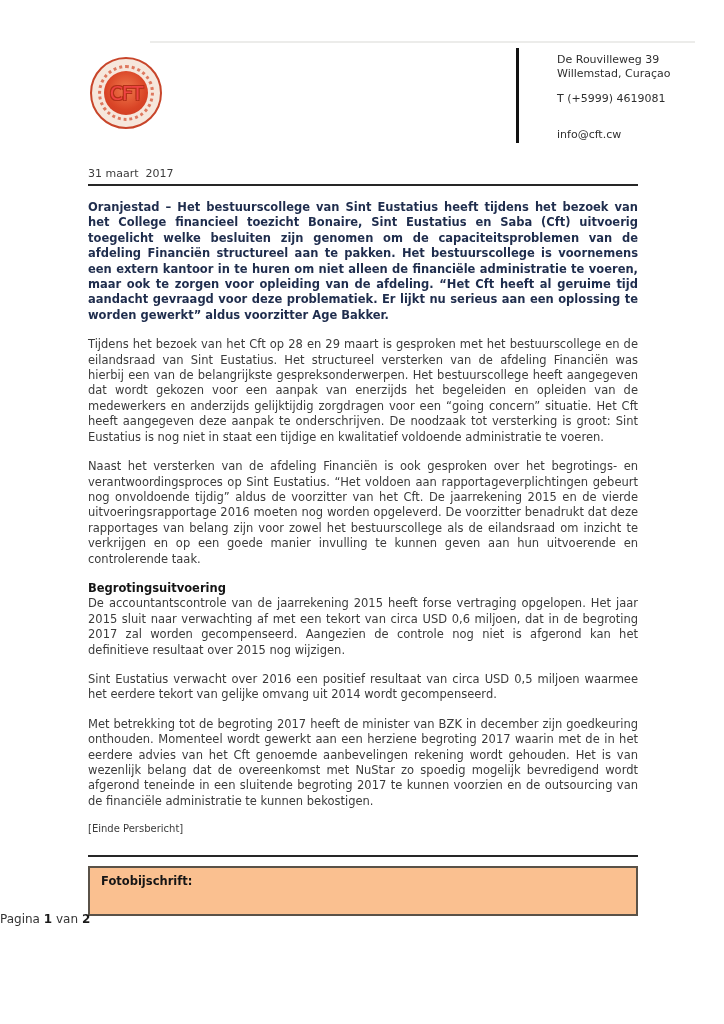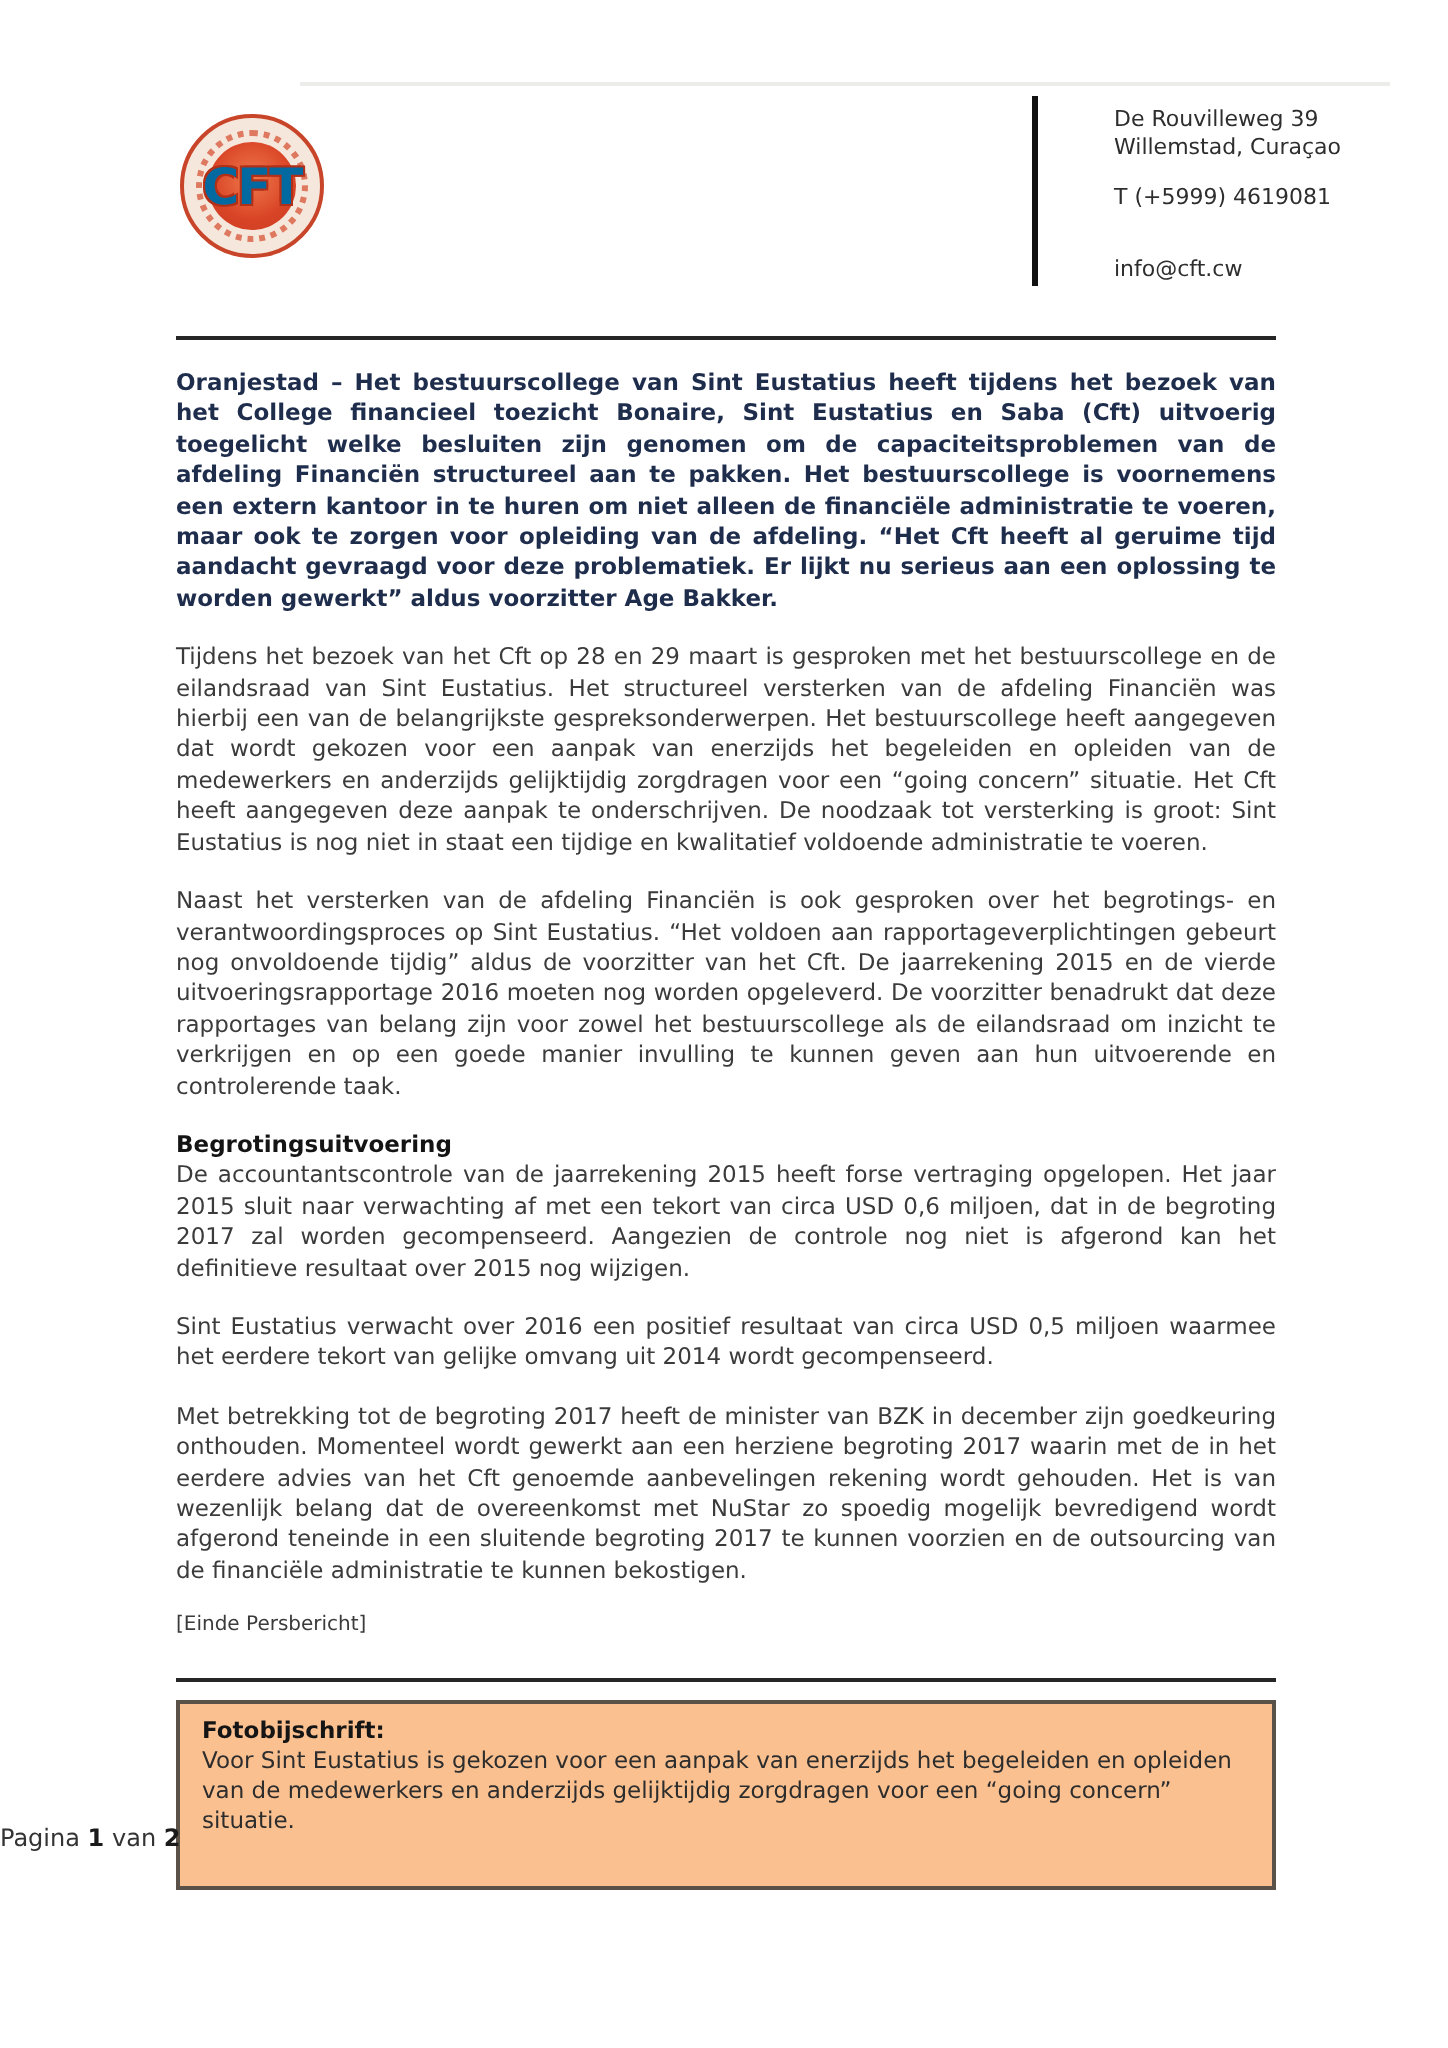--- a/index.html
+++ b/index.html
@@ -28,21 +28,21 @@
     position:absolute; left:8px; top:8px; right:8px; bottom:8px;
     border-radius:50%; border:3px dotted #d65335; opacity:.75;
   }
   .logo-inner {
     width:44px; height:44px; border-radius:50%;
     background:radial-gradient(circle at 50% 42%, #f0update 0%, #d94426 60%, #c93a20 100%);
     background:radial-gradient(circle at 50% 42%, #ef7a4c 0%, #d94426 60%, #c93a20 100%);
   }
   .logo-text {
     position:absolute; inset:0; display:flex; align-items:center; justify-content:center;
-    font-weight:bold; font-size:25px; letter-spacing:-1px; color:#0369a1;
+    font-weight:normal; font-size:19px; letter-spacing:-1px; color:#ef4444;
     text-shadow:1px 1px 0 #b33018, -1px -1px 0 #b33018, 1px -1px 0 #b33018, -1px 1px 0 #b33018;
   }
 
   .org-name {
     position:absolute; top:56px; left:200px; width:308px;
     text-align:right; font-size:11.5px; font-weight:bold; color:#1c1c1c;
     letter-spacing:.2px;
   }
   .letterhead-divider {
     position:absolute; left:516px; top:48px; width:3px; height:95px; background:#121212;
@@ -110,40 +110,40 @@
   <div class="letterhead-divider"></div>
 
   <div class="address">
     <div>De Rouvilleweg 39</div>
     <div>Willemstad, Curaçao</div>
     <div class="phone">T (+5999) 4619081</div>
     <div class="email">info@cft.cw</div>
   </div>
 
   <div class="content">
+    <div class="doc-date">31 maart  2017</div>
     <div class="rule"></div>
 
 
     <div class="para lead">Oranjestad – Het bestuurscollege van Sint Eustatius heeft tijdens het bezoek van het College financieel toezicht Bonaire, Sint Eustatius en Saba (Cft) uitvoerig toegelicht welke besluiten zijn genomen om de capaciteitsproblemen van de afdeling Financiën structureel aan te pakken. Het bestuurscollege is voornemens een extern kantoor in te huren om niet alleen de financiële administratie te voeren, maar ook te zorgen voor opleiding van de afdeling. “Het Cft heeft al geruime tijd aandacht gevraagd voor deze problematiek. Er lijkt nu serieus aan een oplossing te worden gewerkt” aldus voorzitter Age Bakker.</div>
 
     <div class="para">Tijdens het bezoek van het Cft op 28 en 29 maart is gesproken met het bestuurscollege en de eilandsraad van Sint Eustatius. Het structureel versterken van de afdeling Financiën was hierbij een van de belangrijkste gespreksonderwerpen. Het bestuurscollege heeft aangegeven dat wordt gekozen voor een aanpak van enerzijds het begeleiden en opleiden van de medewerkers en anderzijds gelijktijdig zorgdragen voor een “going concern” situatie. Het Cft heeft aangegeven deze aanpak te onderschrijven. De noodzaak tot versterking is groot: Sint Eustatius is nog niet in staat een tijdige en kwalitatief voldoende administratie te voeren.</div>
     <div class="para">Naast het versterken van de afdeling Financiën is ook gesproken over het begrotings- en verantwoordingsproces op Sint Eustatius. “Het voldoen aan rapportageverplichtingen gebeurt nog onvoldoende tijdig” aldus de voorzitter van het Cft. De jaarrekening 2015 en de vierde uitvoeringsrapportage 2016 moeten nog worden opgeleverd. De voorzitter benadrukt dat deze rapportages van belang zijn voor zowel het bestuurscollege als de eilandsraad om inzicht te verkrijgen en op een goede manier invulling te kunnen geven aan hun uitvoerende en controlerende taak.</div>
 
     <div class="subheading">Begrotingsuitvoering</div>
     <div class="para">De accountantscontrole van de jaarrekening 2015 heeft forse vertraging opgelopen. Het jaar 2015 sluit naar verwachting af met een tekort van circa USD 0,6 miljoen, dat in de begroting 2017 zal worden gecompenseerd. Aangezien de controle nog niet is afgerond kan het definitieve resultaat over 2015 nog wijzigen.</div>
     <div class="para">Sint Eustatius verwacht over 2016 een positief resultaat van circa USD 0,5 miljoen waarmee het eerdere tekort van gelijke omvang uit 2014 wordt gecompenseerd.</div>
     <div class="para">Met betrekking tot de begroting 2017 heeft de minister van BZK in december zijn goedkeuring onthouden. Momenteel wordt gewerkt aan een herziene begroting 2017 waarin met de in het eerdere advies van het Cft genoemde aanbevelingen rekening wordt gehouden. Het is van wezenlijk belang dat de overeenkomst met NuStar zo spoedig mogelijk bevredigend wordt afgerond teneinde in een sluitende begroting 2017 te kunnen voorzien en de outsourcing van de financiële administratie te kunnen bekostigen.</div>
 
     <div class="end-note">[Einde Persbericht]</div>
 
     <div class="rule-bottom"></div>
 
     <div class="photo-box">
       <div class="label">Fotobijschrift:</div>
-      <div class="caption-text">Voor Sint Eustatius is gekozen voor een aanpak van enerzijds het begeleiden en opleiden van de medewerkers en anderzijds gelijktijdig zorgdragen voor een “going concern” situatie.</div>
       <div class="spacer"></div>
 
     </div>
   </div>
 
   <div class="footer">
     <span>Pagina</span>
     <b>1</b>
     <span>van</span>
     <b>2</b>

